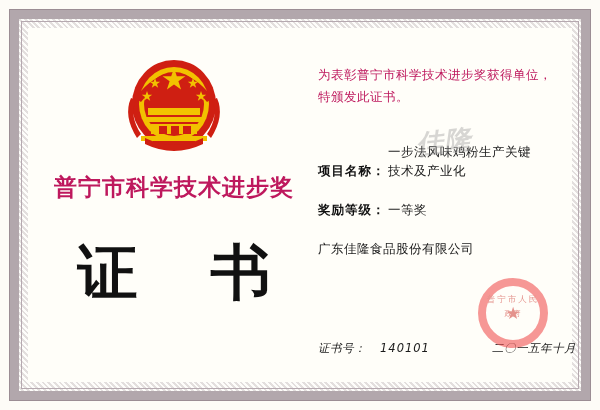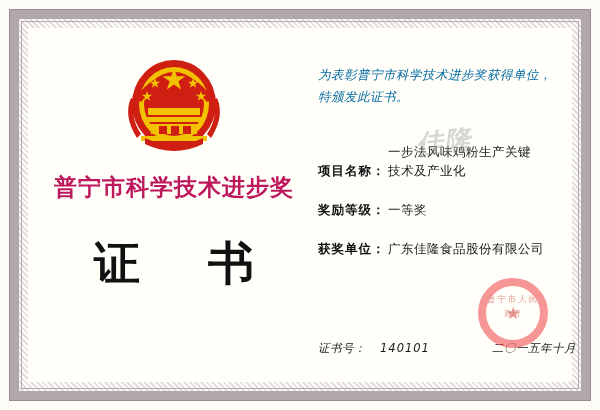--- a/index.html
+++ b/index.html
@@ -92,41 +92,40 @@
     font-weight: bold;
     color: #be185d;
     letter-spacing: 1px;
     white-space: nowrap;
   }
 
   .cert-word {
     margin-top: 30px;
     text-align: center;
     font-family: "DejaVu Sans", "Liberation Sans", sans-serif;
-    font-size: 46px;
+    font-size: 60px;
     font-weight: bold;
     color: #111111;
     letter-spacing: 26px;
     text-indent: 26px;
   }
 
   
   .right-col {
     position: absolute;
     left: 290px;
     top: 36px;
     width: 248px;
   }
 
   .intro {
     font-size: 12.5px;
     line-height: 22px;
-    color: #0369a1;
+    color: #be185d;
     letter-spacing: 0.5px;
-    font-style: italic;
   }
   .intro .line2 {
     display: block;
   }
 
   .fields {
     margin-top: 34px;
   }
   .field-row {
     display: flex;
@@ -308,21 +307,20 @@
         </div>
 
         <div class="field-row">
           <div class="field-label">奖励等级：</div>
           <div class="field-value">
             <span>一等奖</span>
           </div>
         </div>
 
         <div class="field-row">
-          <div class="field-label">获奖单位：</div>
           <div class="field-value">
             <span>广东佳隆食品股份有限公司</span>
           </div>
         </div>
 
       </div>
     </div>
 
     <div class="footer">
       <div class="cert-no">

